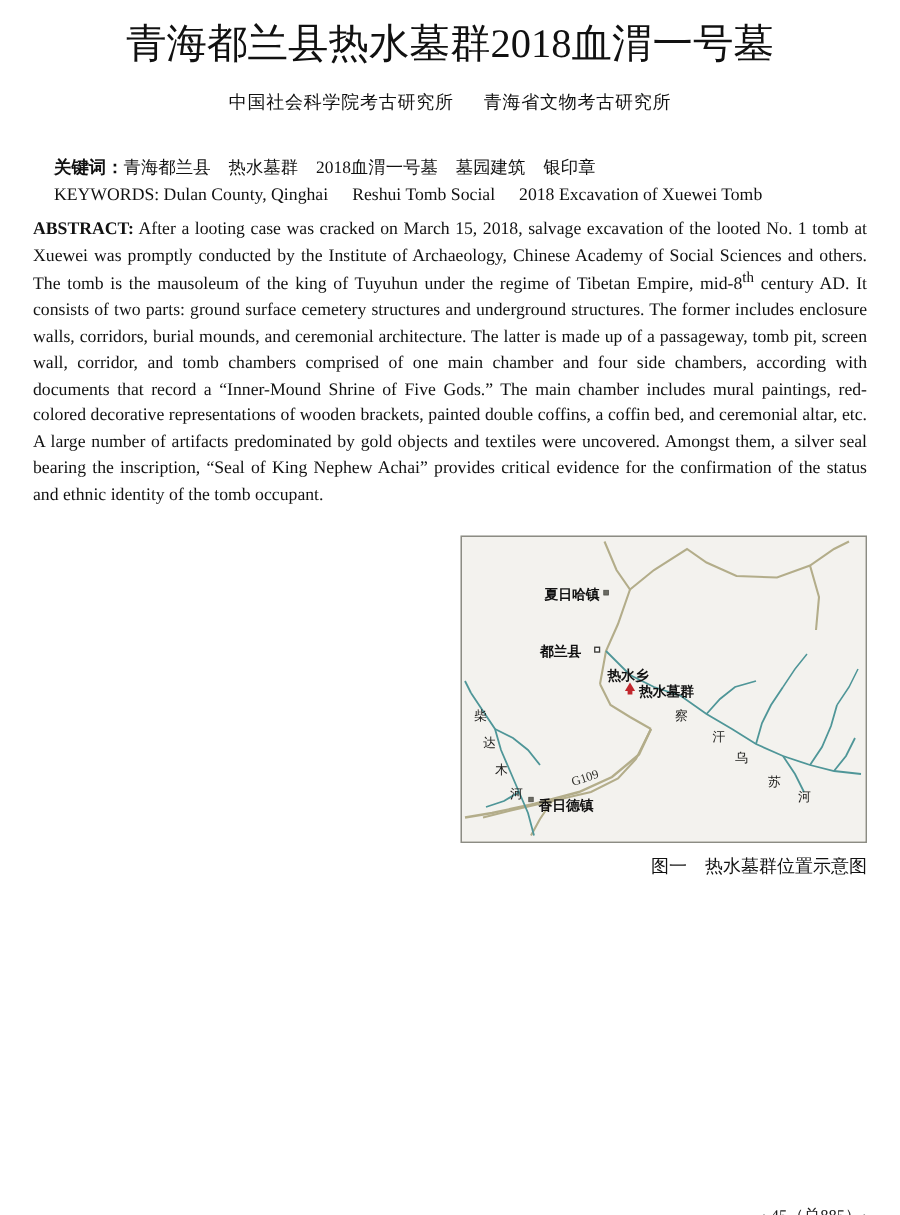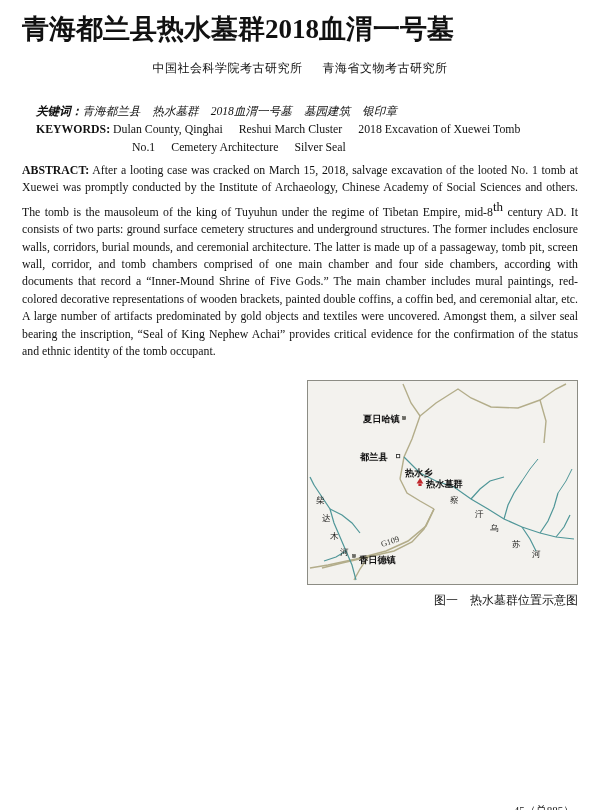--- a/index.html
+++ b/index.html
@@ -18,22 +18,23 @@
   .page {
     position: relative;
     width: 600px;
     height: 810px;
     box-sizing: border-box;
     padding: 0 22px;
   }
 
   
   .title {
+    text-align: center;
     font-size: 27px;
-    font-weight: bold;
+    font-weight: normal;
     letter-spacing: 0px;
     line-height: 1.18;
     margin: 14px 0 0 0;
     white-space: nowrap;
   }
   .authors {
     text-align: center;
     font-size: 12px;
     font-weight: normal;
     margin: 14px 0 0 0;
@@ -44,48 +45,47 @@
 
   
   .kw-block {
     margin-top: 26px;
     font-size: 11.6px;
     line-height: 1.52;
   }
   .kw-cn {
     margin-left: 14px;
     white-space: nowrap;
-    font-style: italic;
   }
   .kw-cn .lbl { font-weight: bold; }
   .kw-cn .sep { display: inline-block; width: 12px; }
   .kw-en {
     margin-top: 1px;
     margin-left: 14px;
     font-size: 11.8px;
     line-height: 1.5;
   }
-  .kw-en .lbl { font-weight: bold; }
+  .kw-en .lbl { font-weight: normal; }
   .kw-en .sep { display: inline-block; width: 16px; }
   .kw-en-l2 {
     margin-left: 110px;
     margin-top: 0px;
   }
 
   
   .abstract {
     margin-top: 5px;
     font-size: 11.8px;
     line-height: 1.48;
     text-align: justify;
     text-justify: inter-word;
     hyphens: none;
   }
   .abstract .lbl { font-weight: bold; }
-  .abstract sup { font-size: 13px; vertical-align: super; }
+  .abstract sup { font-size: 10px; vertical-align: super; }
 
   
   .cols {
     margin-top: 13px;
     display: flex;
     gap: 14px;
   }
   .col {
     width: 271px;
     font-size: 13px;
@@ -158,24 +158,21 @@
   <div class="authors">
     <span>中国社会科学院考古研究所</span><span class="gap"></span><span>青海省文物考古研究所</span>
   </div>
 
   <div class="kw-block">
     <div class="kw-cn">
       <span class="lbl">关键词：</span><span>青海都兰县</span><span class="sep"></span><span>热水墓群</span><span class="sep"></span><span>2018血渭一号墓</span><span class="sep"></span><span>墓园建筑</span><span class="sep"></span><span>银印章</span>
     </div>
     <div class="kw-en">
       <span class="lbl">KEYWORDS:</span>
-      <span>Dulan County, Qinghai</span><span class="sep"></span><span>Reshui March Cluster</span><span class="sep"></span><span>2018 Excavation of Xuewei Tomb</span>
-    </div>
-    <div class="kw-en kw-en-l2">
-      <span>No.1</span><span class="sep"></span><span>Cemetery Architecture</span><span class="sep"></span><span>Silver Seal</span>
+      <span>Dulan County, Qinghai</span><span class="sep"></span><span>Reshui Tomb Social</span><span class="sep"></span><span>2018 Excavation of Xuewei Tomb</span>
     </div>
   </div>
 
   <div class="abstract">
     <span class="lbl">ABSTRACT:</span><span> After a looting case was cracked on March 15, 2018, salvage excavation of the looted No. 1 tomb at Xuewei was promptly conducted by the Institute of Archaeology, Chinese Academy of Social Sciences and others. The tomb is the mausoleum of the king of Tuyuhun under the regime of Tibetan Empire, mid-8</span><sup>th</sup><span> century AD. It consists of two parts: ground surface cemetery structures and underground structures. The former includes enclosure walls, corridors, burial mounds, and ceremonial architecture. The latter is made up of a passageway, tomb pit, screen wall, corridor, and tomb chambers comprised of one main chamber and four side chambers, according with documents that record a “Inner-Mound Shrine of Five Gods.” The main chamber includes mural paintings, red-colored decorative representations of wooden brackets, painted double coffins, a coffin bed, and ceremonial altar, etc. A large number of artifacts predominated by gold objects and textiles were uncovered. Amongst them, a silver seal bearing the inscription, “Seal of King Nephew Achai” provides critical evidence for the confirmation of the status and ethnic identity of the tomb occupant.</span>
   </div>
 
   <div class="cols">
 
     <div class="col">

